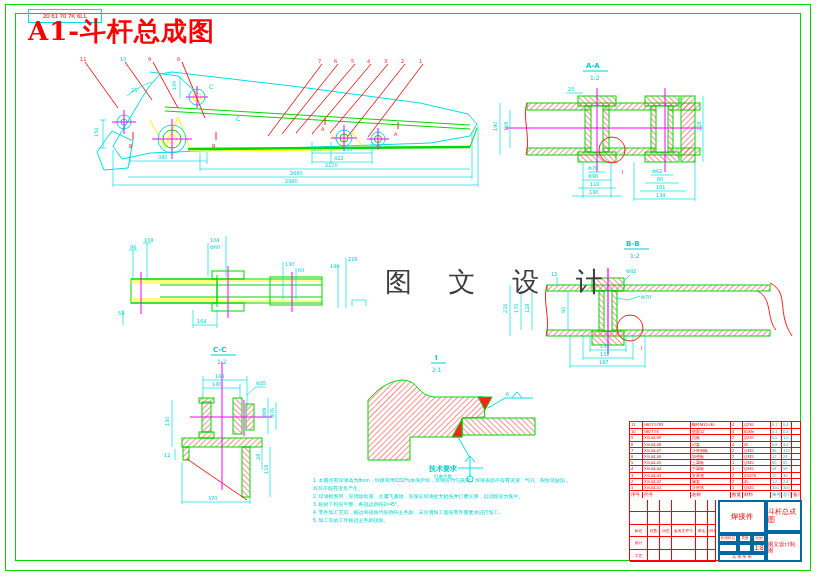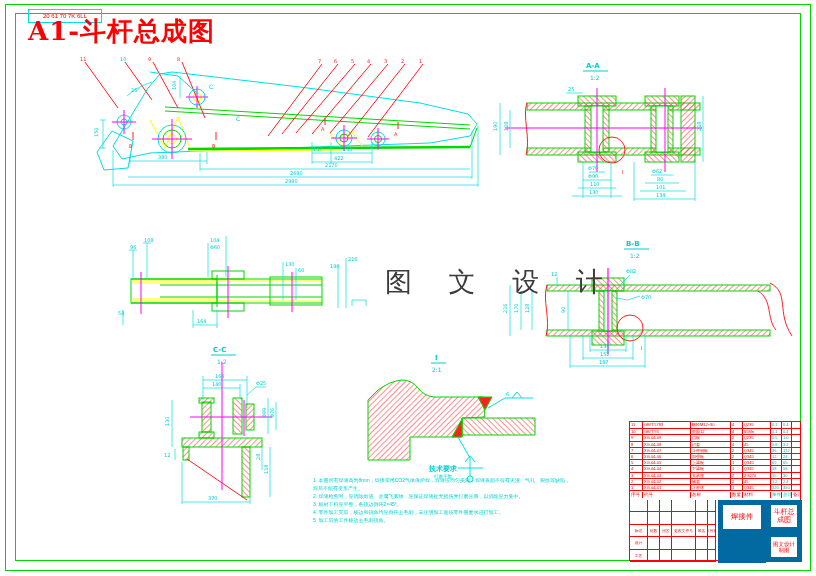--- a/index.html
+++ b/index.html
@@ -25,22 +25,22 @@
   .bom-row,.bom-head{display:grid;grid-template-columns:12px 48px 40px 12px 28px 11px 10px 9px;
         border-top:1px solid #ff0000;}
   .bom-row{height:6.2px;}
   .bom-row:first-child{border-top:none;}
   .bom-head{height:9.8px;align-items:center;}
   .bom-cell{font-size:4px;color:#ff0000;line-height:5px;border-left:1px solid #ff0000;
         overflow:hidden;white-space:nowrap;padding-left:1px;}
   .bom-cell:first-child{border-left:none;}
   .bom-head .bom-cell{font-size:4.5px;line-height:6px;}
   .cy{color:#00b8b8;}
-  .tb-cell{position:absolute;border:5px solid #0369a1;color:#ff0000;display:flex;align-items:center;
-        justify-content:center;text-align:center;overflow:hidden;line-height:1.15;}
+  .tb-cell{position:absolute;border:2px solid #0369a1;color:#ff0000;display:flex;align-items:center;
+        justify-content:center;text-align:left;overflow:hidden;line-height:1.15;}
   .tb-grid{position:absolute;left:0;top:78px;width:88px;height:62px;display:grid;
         grid-template-columns:18px 12px 12px 24px 12px 8px;grid-template-rows:repeat(5,12.4px);}
   .tb-grid span{border-right:1px solid #ff0000;border-bottom:1px solid #ff0000;color:#ff0000;
         font-size:3.8px;overflow:hidden;white-space:nowrap;display:flex;align-items:center;justify-content:center;}
 </style>
 </head>
 <body>
 
 <div class="page">
 

